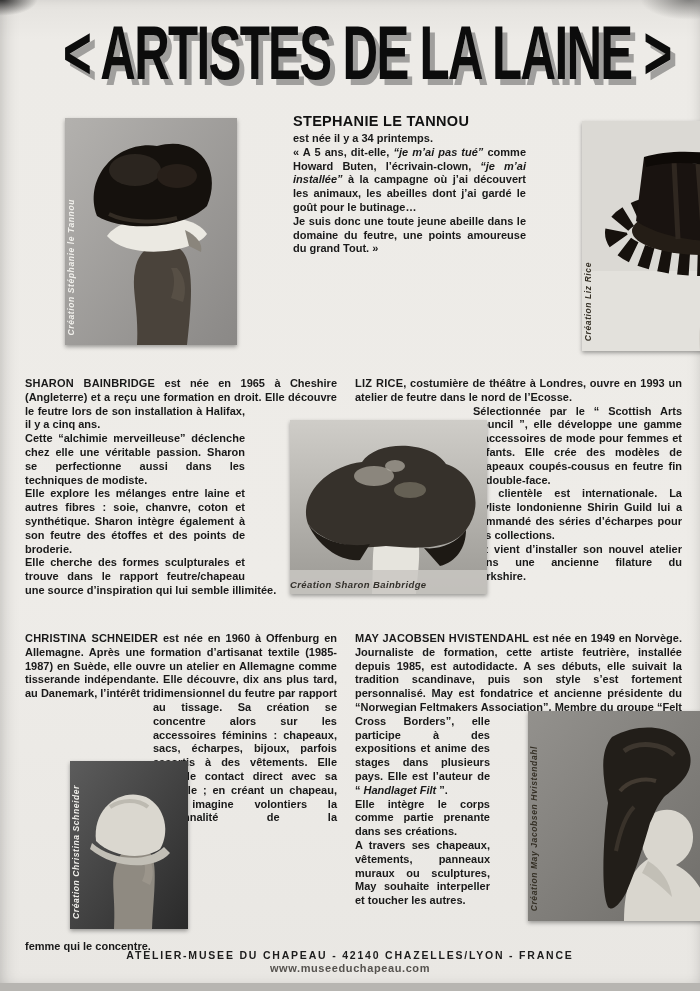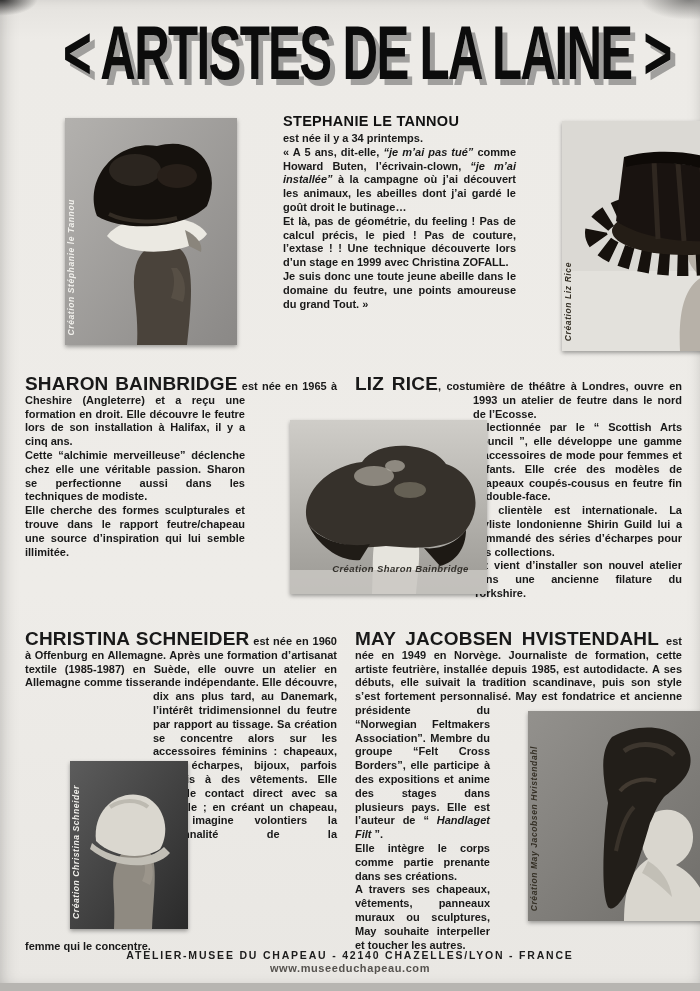--- a/index.html
+++ b/index.html
@@ -16,46 +16,46 @@
   .title{
     position:absolute;top:16px;left:0;width:700px;text-align:center;margin:0;
     font-weight:bold;font-size:60px;line-height:1;letter-spacing:-2px;white-space:nowrap;
     transform:scale(.82,1.26);transform-origin:50% 0;
     color:#0c0c0c;text-shadow:6px 5px 0 #a09f9d;
   }
 
   
   .col p{margin:0;font-size:11px;line-height:13.8px;font-weight:bold;text-align:justify;color:#191919;}
   .col p em{}
-  .name{font-size:19px;letter-spacing:.2px;}
+  .name{font-size:11px;letter-spacing:.2px;}
   h2.artist{margin:0 0 3px 0;font-size:14.5px;letter-spacing:.3px;color:#111;}
   .sp{display:block;}
   .sp.r{float:right;}
   .sp.l{float:left;}
   .sp.clr-r{clear:right;}
   .sp.clr-l{clear:left;}
   .clear-l{clear:left;}
 
   
   .photo{position:relative;overflow:hidden;box-shadow:0 2px 4px rgba(0,0,0,.35);}
   .photo svg{display:block;}
   .vcap{
     position:absolute;left:1px;bottom:10px;margin:0;
     writing-mode:vertical-rl;transform:rotate(180deg);
     font-size:8.5px;font-weight:bold;font-style:italic;letter-spacing:.6px;white-space:nowrap;
   }
   .vcap.white{color:#f1f0ec;}
   .vcap.dark{color:#353026;}
   .hcap{
-    position:absolute;left:0;bottom:20px;width:100%;margin:0;text-align:center;
-    font-size:9.5px;font-weight:bold;font-style:italic;color:#33302b;letter-spacing:.4px;padding-left:12px;
-  }
-
-  
-  .s1{position:absolute;top:113px;left:25px;width:660px;display:flex;gap:6px;}
+    position:absolute;left:0;bottom:4px;width:100%;margin:0;text-align:left;
+    font-size:9.5px;font-weight:bold;font-style:italic;color:#33302b;letter-spacing:.4px;
+  }
+
+  
+  .s1{position:absolute;top:113px;left:25px;width:660px;display:flex;gap:16px;}
   .photo-stephanie{width:172px;height:227px;flex:none;margin-top:5px;}
   .col-steph{width:233px;flex:none;}
   .photo-liz{width:237px;height:230px;flex:none;margin-top:8px;}
 
   
   .s2{position:absolute;top:377px;left:0;width:700px;height:253px;}
   .col-sharon{position:absolute;left:25px;top:0;width:312px;}
   .col-lizr{position:absolute;left:355px;top:0;width:327px;}
   .photo-sharon{position:absolute;left:250px;top:27px;width:197px;height:174px;}
   .sp.sh1{width:0;height:28px;}
@@ -107,22 +107,21 @@
         <ellipse cx="70" cy="52" rx="26" ry="16" fill="#2b251f"></ellipse>
         <ellipse cx="112" cy="58" rx="20" ry="12" fill="#271f19"></ellipse>
         <path d="M44,96 C60,104 90,106 112,100" stroke="#332c24" stroke-width="4" fill="none"></path>
       </svg>
       <figcaption class="vcap white">Création Stéphanie le Tannou</figcaption>
     </figure>
 
     <div class="col col-steph">
       <h2 class="artist">STEPHANIE LE TANNOU</h2>
       <p>est née il y a 34 printemps.</p>
-      <p><span>«  A 5 ans, dit-elle, </span><em>“je m’ai pas tué”</em><span> comme Howard Buten, l’écrivain-clown, </span><em>“je m’ai installée”</em><span> à la campagne où j’ai découvert les animaux, les abeilles dont j’ai gardé le goût droit le butinage…</span></p>
-      <p>Et là, pas de géométrie, du feeling ! Pas de calcul précis, le pied ! Pas de couture, l’extase ! !  Une technique découverte lors d’un stage en 1999 avec Christina ZOFALL.</p>
+      <p><span>«  A 5 ans, dit-elle, </span><em>“je m’ai pas tué”</em><span> comme Howard Buten, l’écrivain-clown, </span><em>“je m’ai installée”</em><span> à la campagne où j’ai découvert les animaux, les abeilles dont j’ai gardé le goût pour le butinage…</span></p>
       <p>Je suis donc une toute jeune abeille dans le domaine du feutre, une points amoureuse du grand Tout. »</p>
     </div>
 
     <figure class="photo photo-liz">
       <svg width="237" height="230" viewBox="0 0 237 230">
         <rect width="237" height="230" fill="#dbd9d4"></rect>
         <rect y="150" width="237" height="80" fill="#e3e1dc"></rect>
         <path d="M118,230 C116,186 124,166 140,156 C128,148 122,134 126,120 L180,128 C184,146 178,160 166,166 C172,190 170,212 168,230 Z" fill="#b7b1a8"></path>
         <ellipse cx="122" cy="112" rx="88" ry="32" fill="none" stroke="#16110d" stroke-width="22" stroke-dasharray="11 8"></ellipse>
         <ellipse cx="122" cy="110" rx="72" ry="24" fill="#241d16"></ellipse>
@@ -133,20 +132,21 @@
       <figcaption class="vcap dark">Création Liz Rice</figcaption>
     </figure>
   </section>
 
   <section class="s2">
     <div class="col col-sharon">
       <span class="sp r sh1"></span>
       <span class="sp r clr-r sh2"></span>
       <p><span class="name">SHARON BAINBRIDGE</span><span> est née en 1965 à Cheshire (Angleterre) et a reçu une formation en droit. Elle découvre le feutre lors de son installation à Halifax, il y a cinq ans.</span></p>
       <p>Cette “alchimie merveilleuse” déclenche chez elle une véritable passion. Sharon se perfectionne aussi dans les techniques de modiste.</p>
+      <p>Elle explore les mélanges entre laine et autres fibres : soie, chanvre, coton et synthétique. Sharon intègre également à son feutre des étoffes et des points de broderie.</p>
       <p>Elle cherche des formes sculpturales et trouve dans le rapport feutre/chapeau une source d’inspiration qui lui semble illimitée.</p>
     </div>
 
     <div class="col col-lizr">
       <span class="sp l lz1"></span>
       <span class="sp l clr-l lz2"></span>
       <p><span class="name">LIZ RICE</span><span>, costumière de théâtre à Londres, ouvre en 1993 un atelier de feutre dans le nord de l’Ecosse.</span></p>
       <p>Sélectionnée par le “ Scottish Arts Council ”, elle développe une gamme d’accessoires de mode pour femmes et enfants. Elle crée des modèles de chapeaux coupés-cousus en feutre fin et double-face.</p>
       <p>Sa clientèle est internationale. La styliste londonienne Shirin Guild lui a commandé des séries d’écharpes pour ses collections.</p>
       <p>Liz vient d’installer son nouvel atelier dans une ancienne filature du Yorkshire.</p>

